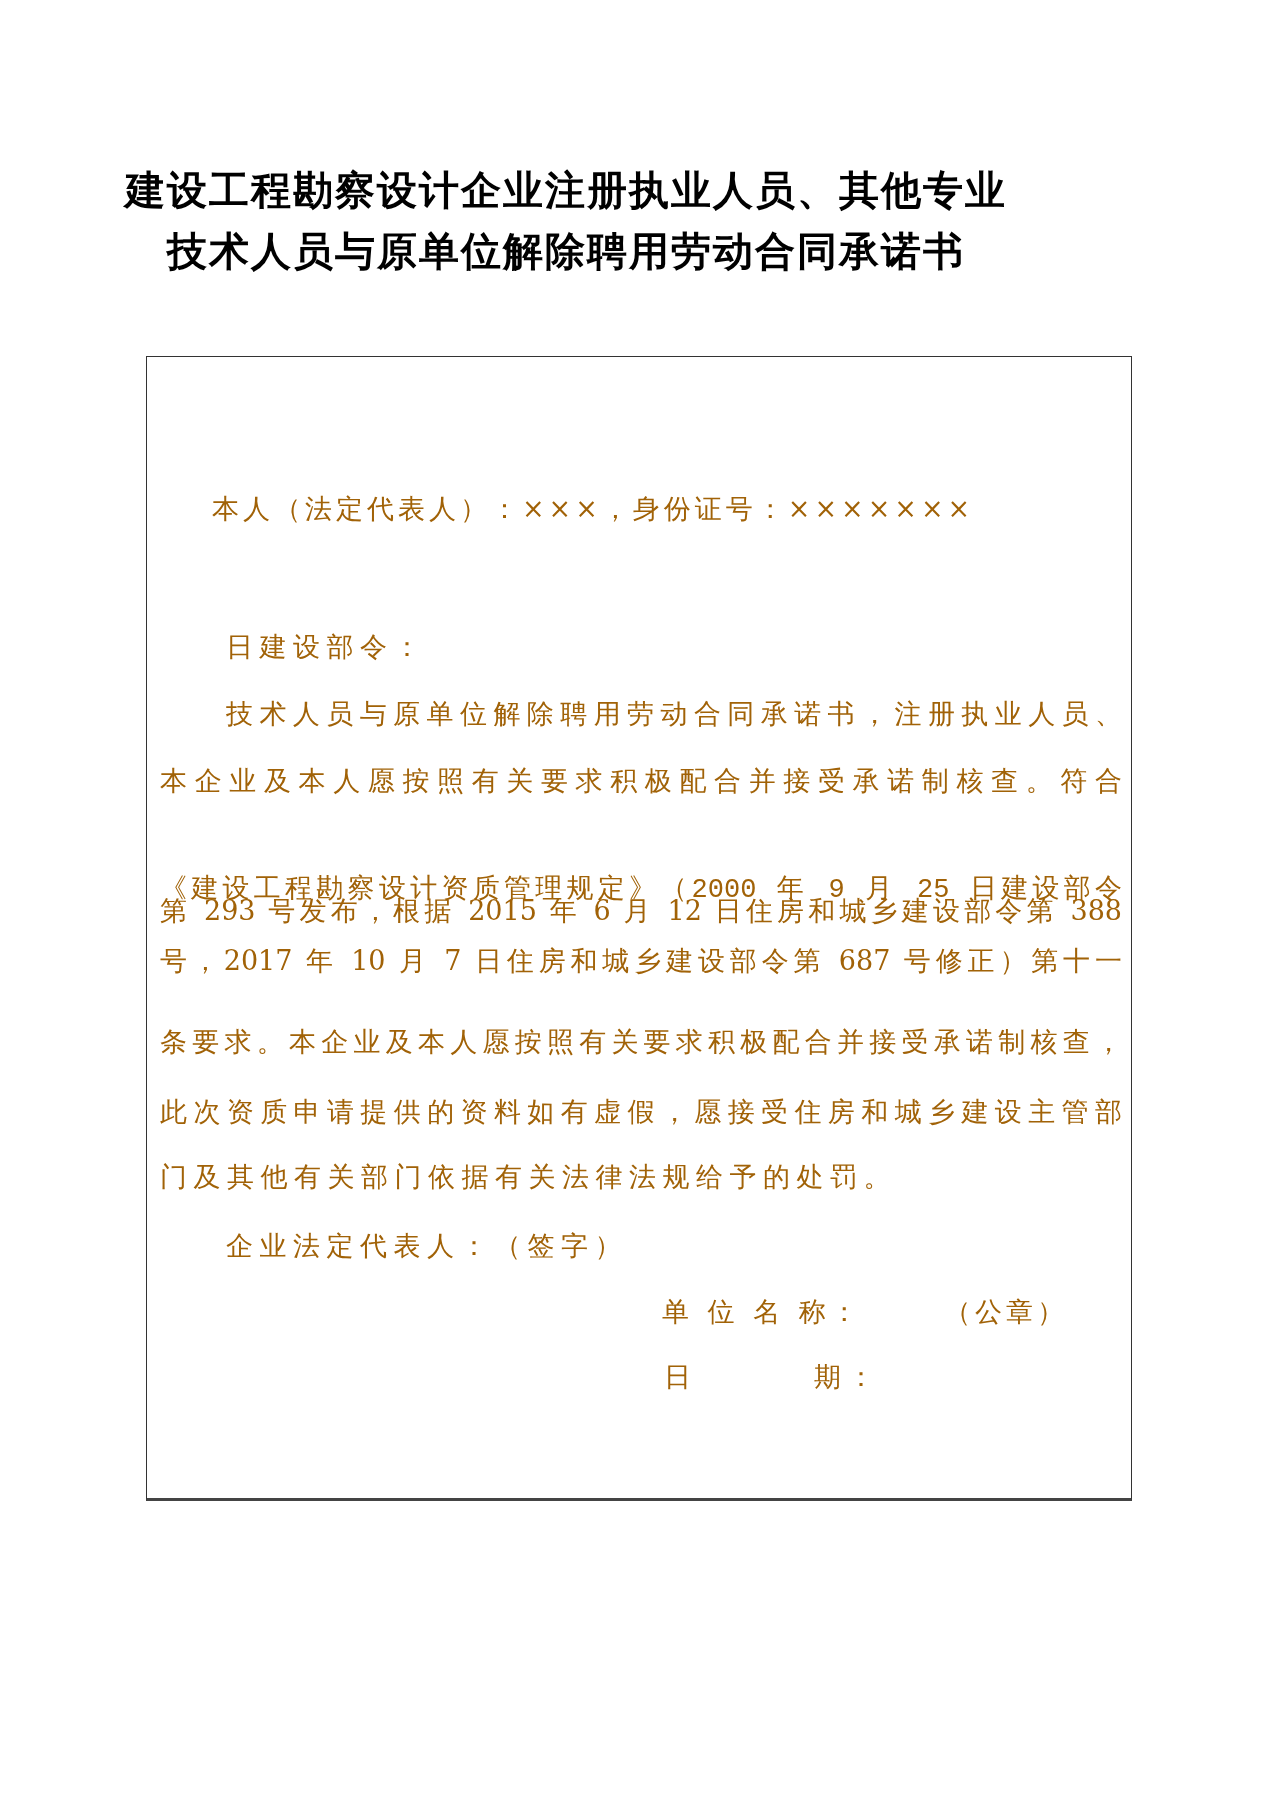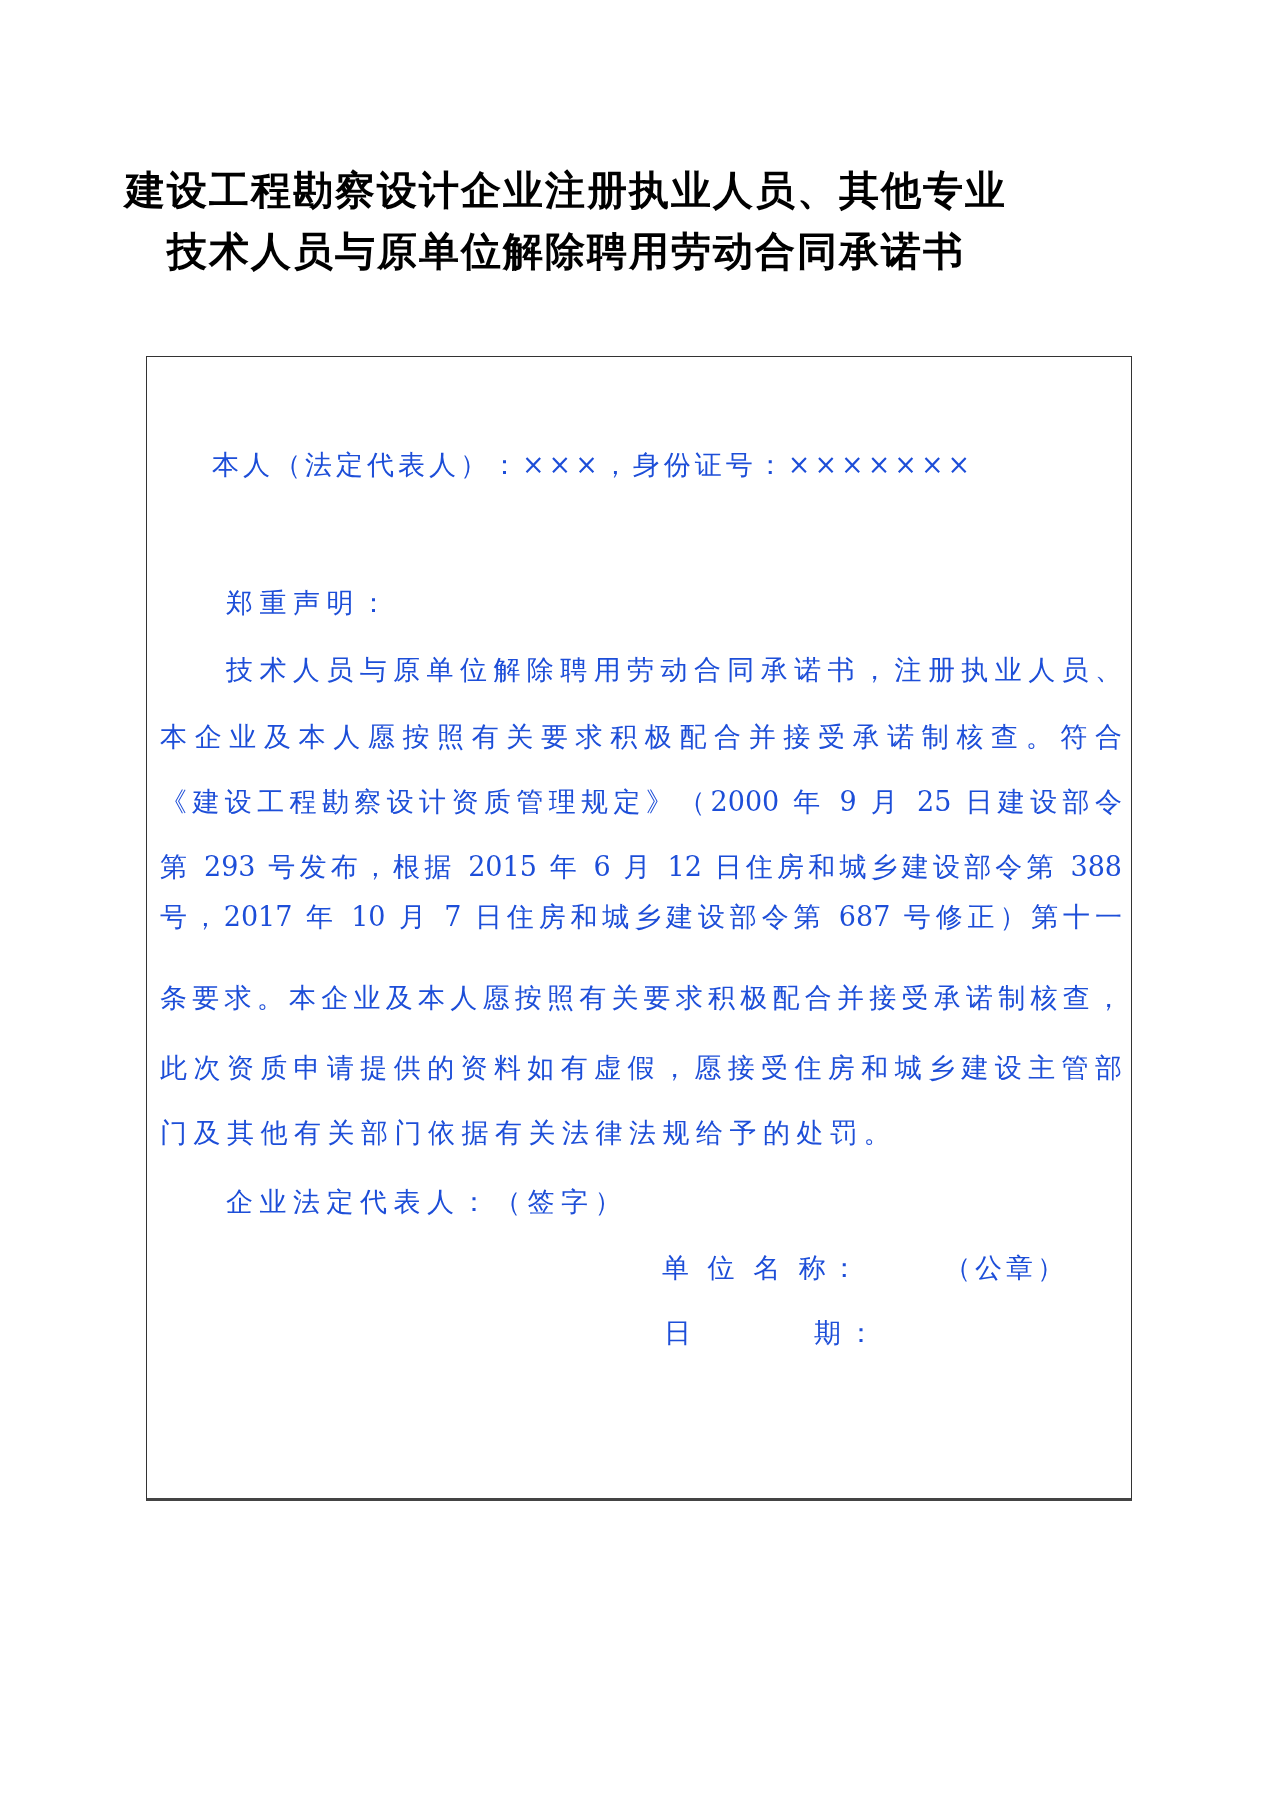--- a/index.html
+++ b/index.html
@@ -5,40 +5,40 @@
   html, body { margin:0; padding:0; background:#ffffff; }
   body { width:1280px; height:1810px; position:relative; overflow:hidden;
          font-family: "DejaVu Sans", "Liberation Sans", sans-serif; color:#111; }
   .title { position:absolute; left:0; width:1132px; text-align:center;
            font-size:40px; font-weight:bold; letter-spacing:2px; line-height:48px; color:#000; }
   .t1 { top:166px; }
   .t2 { top:231px;font-family:Liberation Mono, monospace; }
   .box { position:absolute; left:146px; top:356px; width:986px; height:1145px;
          border:1.5px solid #333; border-bottom:3px solid #444; box-sizing:border-box; }
   .line { position:absolute; font-family:"DejaVu Serif","Liberation Serif",serif;
-          font-size:27px; letter-spacing:6.5px; white-space:nowrap; line-height:36px; color:#1d4ed8; }
+          font-size:27px; letter-spacing:6.5px; white-space:nowrap; line-height:36px; color:#a16207;margin-top:44px; }
   .just { left:160px; width:962px; text-align:justify; text-align-last:justify; letter-spacing:0; }
 </style>
 </head>
 <body>
 
 <div>
   <div class="title t1">建设工程勘察设计企业注册执业人员、其他专业</div>
   <div class="title t2">技术人员与原单位解除聘用劳动合同承诺书</div>
 </div>
 
 <div class="box"></div>
 
 <div class="line" style="left:212px; top:447px; letter-spacing:4px;">本人（法定代表人）：×××，身份证号：×××××××</div>
 
-<div class="line" style="left:226px; top:585px;">郑重声明：</div>
+<div class="line" style="left:226px; top:585px;">日建设部令：</div>
 
 <div class="line" style="left:226px; top:652px; width:896px; text-align:justify; text-align-last:justify; letter-spacing:0;">技术人员与原单位解除聘用劳动合同承诺书，注册执业人员、</div>
 <div class="line just" style="top:719px;">本企业及本人愿按照有关要求积极配合并接受承诺制核查。符合</div>
-<div class="line just" style="top:784px;">《建设工程勘察设计资质管理规定》（2000 年 9 月 25 日建设部令</div>
+<div class="line just" style="top:828px;font-family:Liberation Mono, monospace;">《建设工程勘察设计资质管理规定》（2000 年 9 月 25 日建设部令</div>
 <div class="line just" style="top:849px;">第 293 号发布，根据 2015 年 6 月 12 日住房和城乡建设部令第 388</div>
 <div class="line just" style="top:899px;">号，2017 年 10 月 7 日住房和城乡建设部令第 687 号修正）第十一</div>
 <div class="line just" style="top:980px;">条要求。本企业及本人愿按照有关要求积极配合并接受承诺制核查，</div>
 <div class="line just" style="top:1050px;">此次资质申请提供的资料如有虚假，愿接受住房和城乡建设主管部</div>
 <div class="line" style="left:160px; top:1115px;">门及其他有关部门依据有关法律法规给予的处罚。</div>
 
 <div class="line" style="left:226px; top:1184px;">企业法定代表人：（签字）</div>
 
 <div class="line" style="left:662px; top:1250px; letter-spacing:5px;">单 位 名 称：</div>
 <div class="line" style="left:944px; top:1250px; letter-spacing:4px;">（公章）</div>

